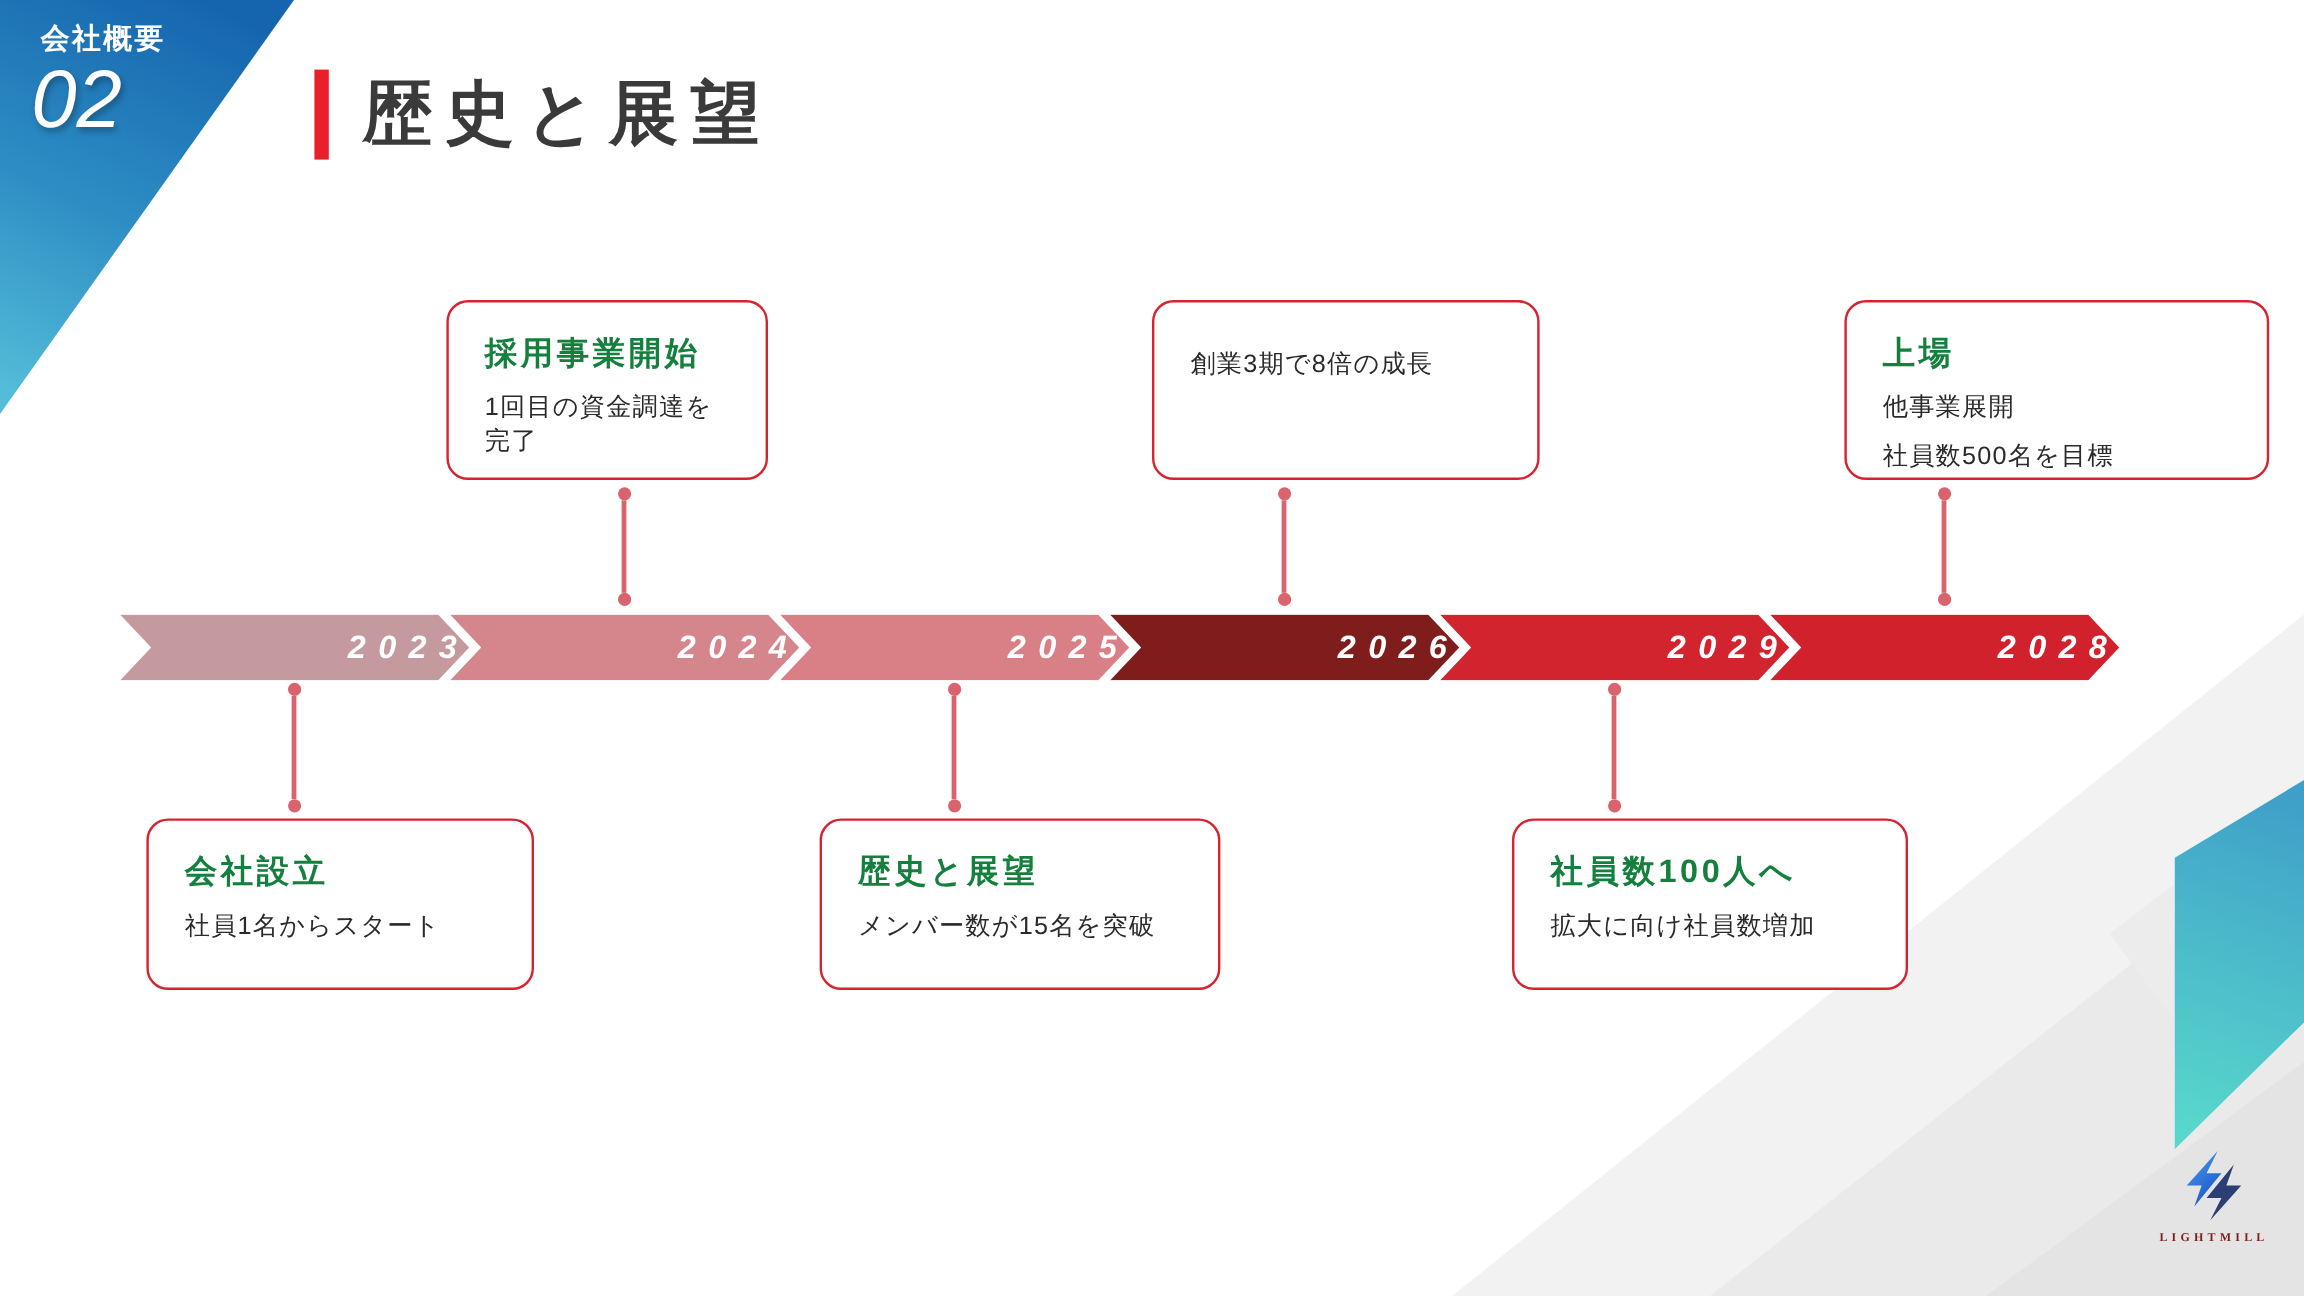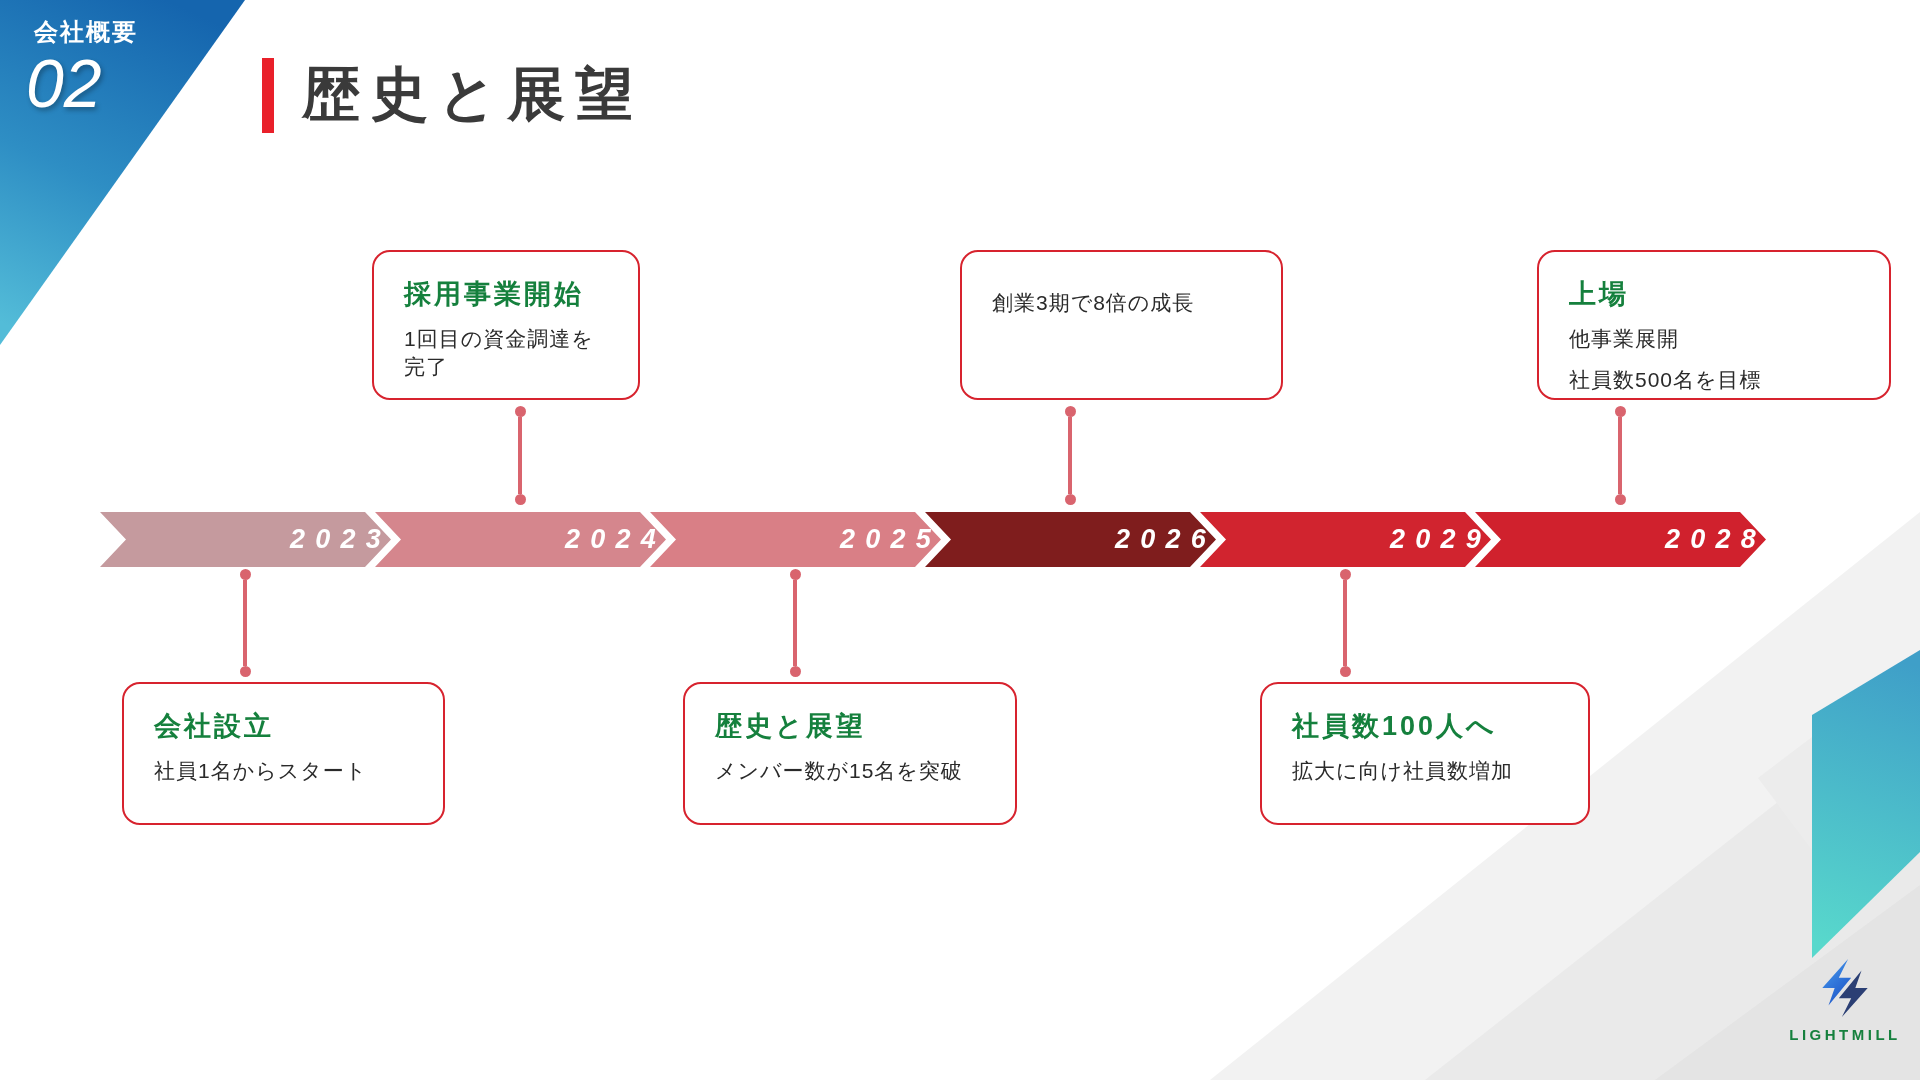--- a/index.html
+++ b/index.html
@@ -70,21 +70,21 @@
   }
   .card .card-line{
     font-size:21px;color:#2a2a2a;letter-spacing:1px;margin-top:13px;
   }
   
   .logo{
     position:absolute;left:1786px;top:956px;width:118px;text-align:center;
   }
   .logo svg{display:block;margin:0 auto;}
   .logo .logo-text{
-    margin-top:6px;font-size:15px;font-weight:bold;letter-spacing:3.5px;color:#15803d;
+    margin-top:6px;font-size:10px;font-weight:bold;letter-spacing:3.5px;color:#7f1d1d;font-family:Liberation Serif, serif;
   }
 </style>
 </head>
 <body>
 
 <div class="facet f1"></div>
 <div class="facet f2"></div>
 <div class="facet f3"></div>
 <div class="facet f4"></div>
 <div class="teal-ribbon"></div>

